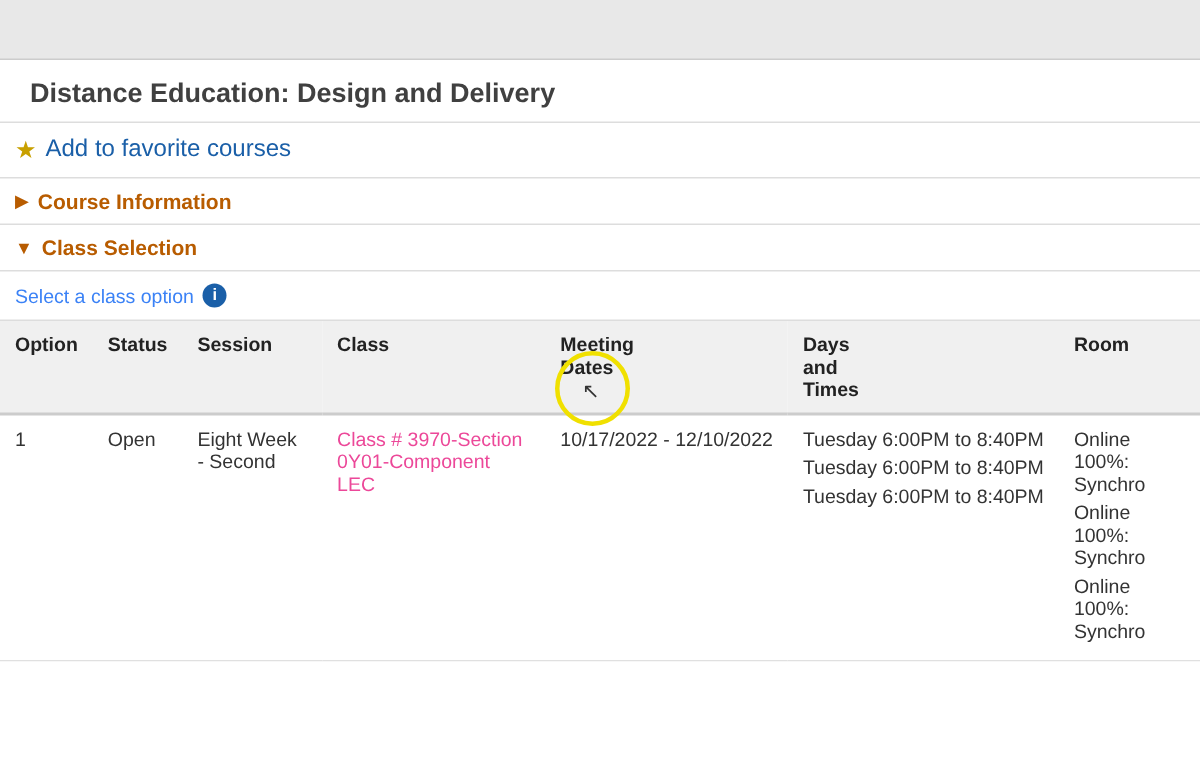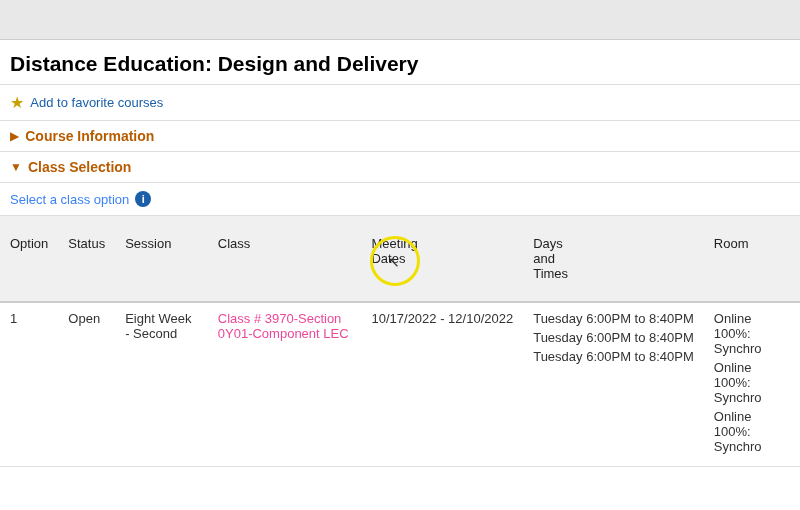--- a/index.html
+++ b/index.html
@@ -13,44 +13,44 @@
       overflow: hidden;
     }
 
     .top-bar {
       background: #e8e8e8;
       height: 40px;
       border-bottom: 1px solid #ccc;
     }
 
     .page-title {
-      padding: 12px 10px 8px 10px;
-      font-size: 21px;
-      font-weight: bold;
-      color: #000000;
+      padding: 12px 10px 8px 20px;
+      font-size: 18px;
+      font-weight: bold;
+      color: #404040;
       border-bottom: 1px solid #ddd;
     }
 
     .favorite-row {
       display: flex;
       align-items: center;
       padding: 8px 10px;
       border-bottom: 1px solid #ddd;
     }
 
     .star-icon {
       color: #c8a000;
       font-size: 16px;
       margin-right: 6px;
     }
 
     .favorite-link {
       color: #1a5fa8;
       text-decoration: none;
-      font-size: 13px;
+      font-size: 16px;
       cursor: pointer;
     }
 
     .section-header {
       display: flex;
       align-items: center;
       padding: 7px 10px;
       border-bottom: 1px solid #ddd;
       cursor: pointer;
     }
@@ -104,23 +104,23 @@
       border-collapse: collapse;
       font-size: 13px;
     }
 
     thead tr {
       background: #f0f0f0;
       border-bottom: 2px solid #ccc;
     }
 
     thead th {
-      padding: 20px 10px;
+      padding: 8px 10px;
       text-align: left;
-      font-weight: normal;
+      font-weight: bold;
       color: #222;
       white-space: nowrap;
       vertical-align: top;
     }
 
     tbody tr {
       border-bottom: 1px solid #e0e0e0;
       vertical-align: top;
     }
 

